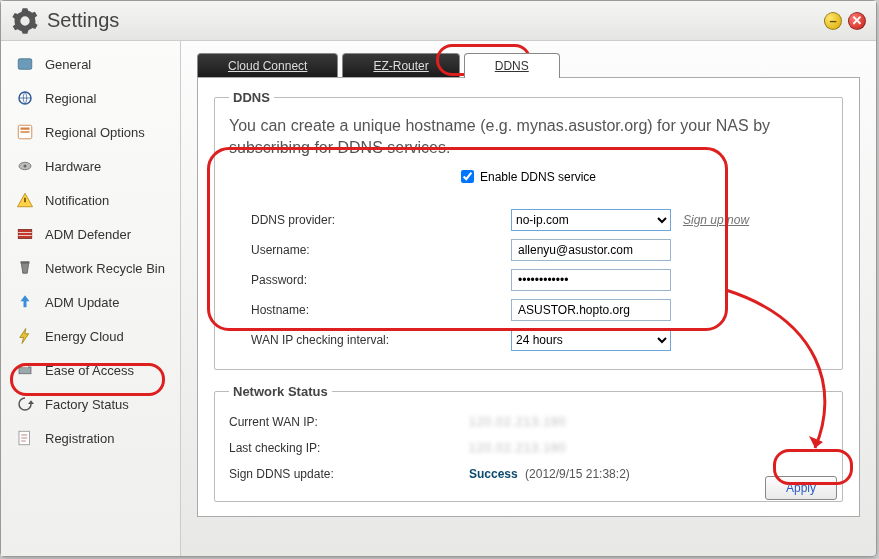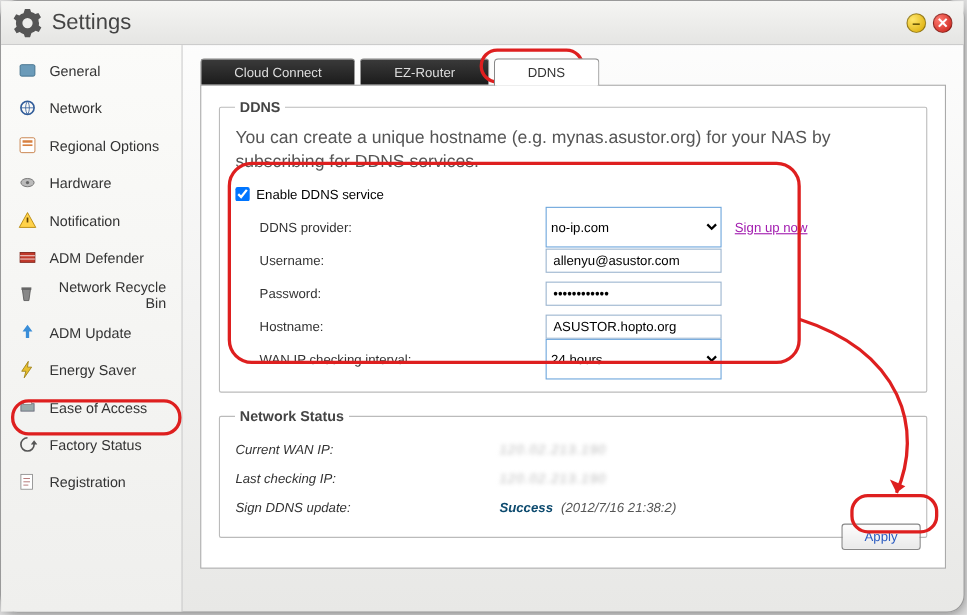--- a/index.html
+++ b/index.html
@@ -10,21 +10,21 @@
   width: 879px;
   height: 559px;
   overflow: hidden;
   position: relative;
 }
 .window {
   background: linear-gradient(to bottom, #fefefe, #e8e8e6);
   border: 1px solid #999;
   width: 877px;
   height: 557px;
-  border-radius: 16px;
+  border-radius: 4px;
   box-shadow: 0 2px 8px rgba(0,0,0,0.3);
 }
 .titlebar {
   height: 40px;
   background: linear-gradient(to bottom, #f5f5f3, #e5e5e3);
   display: flex;
   align-items: center;
   padding: 0 10px;
   border-bottom: 1px solid #ccc;
 }
@@ -47,21 +47,21 @@
   border: 1px solid rgba(0,0,0,0.35);
 }
 .winbtn.min { background: radial-gradient(circle at 30% 30%, #ffe66b, #d9a800); color:#5a4a00; }
 .winbtn.close { background: radial-gradient(circle at 30% 30%, #ff7a70, #c41c13); color:#fff; }
 
 .body {
   display: flex;
   height: calc(100% - 40px);
 }
 .sidebar {
-  width: 165px;
+  width: 180px;
   background: linear-gradient(to bottom, #fbfbf9, #efefed);
   border-right: 1px solid #ccc;
   padding-top: 6px;
   text-align: right;
 }
 .side-item {
   display: flex;
   align-items: center;
   padding: 6px 14px;
   height: 34px;
@@ -87,20 +87,21 @@
   gap: 4px;
   position: relative;
 }
 .tab {
   padding: 5px 30px;
   border: 1px solid #888;
   border-bottom: none;
   border-radius: 4px 4px 0 0;
   font-size: 12px;
   cursor: pointer;
+  text-decoration: underline;
 }
 .tab.dark {
   background: linear-gradient(to bottom, #3a3a3a, #1a1a1a);
   color: #ddd;
 }
 .tab.active {
   background: #fff;
   color: #333;
   position: relative;
   z-index: 2;
@@ -136,45 +137,46 @@
 .row .lab { width: 260px; }
 .row .field input[type=text], .row .field input[type=password] {
   width: 160px;
   height: 22px;
   border: 1px solid #9cb5cf;
   padding: 0 6px;
   font-size: 12px;
 }
 .row .field select {
   width: 160px;
-  height: 37px;
+  height: 22px;
   border: 1px solid #6da6dc;
   font-size: 12px;
   background:#fff;
 }
 .chk-row {
   display: flex;
   align-items: center;
-  margin-bottom: 8px;
+  margin-bottom: 21px;
+  justify-content: center;
 }
 .chk-row input { margin-right: 6px; }
 .signup {
-  color: #a21caf;
+  color: #737373;
   text-decoration: underline;
   margin-left: 12px;
   cursor: pointer;
+  font-style: italic;
 }
 .indent { padding-left: 22px; }
 
 .status-row {
   display: flex;
   align-items: center;
   height: 26px;
   font-size: 12px;
-  font-style: italic;
 }
 .status-row .lab { width: 240px; color:#333; }
 .blurred {
   color: #bbb;
   filter: blur(2px);
   letter-spacing: 1px;
 }
 .success { color: #0c4a6e; font-weight: bold; }
 .status-date { color:#555; margin-left: 4px; }
 
@@ -227,21 +229,21 @@
           </span>
           <span>General</span>
         </div>
       <div class="side-item">
           <span class="icon">
             <svg width="18" height="18" viewBox="0 0 24 24">
               <circle cx="12" cy="12" r="8" fill="none" stroke="#325d9a" stroke-width="2"></circle>
               <path d="M4 12h16M12 4c3 4 3 12 0 16M12 4c-3 4-3 12 0 16" stroke="#325d9a" fill="none"></path>
             </svg>
           </span>
-          <span>Network</span>
+          <span>Regional</span>
         </div>
       <div class="side-item">
           <span class="icon">
             <svg width="18" height="18" viewBox="0 0 24 24">
               <rect x="3" y="3" width="18" height="18" rx="2" fill="#fff" stroke="#c07030"></rect>
               <rect x="6" y="6" width="12" height="3" fill="#d88040"></rect>
               <rect x="6" y="11" width="12" height="2" fill="#d88040"></rect>
             </svg>
           </span>
           <span>Regional Options</span>
@@ -289,21 +291,21 @@
             </svg>
           </span>
           <span>ADM Update</span>
         </div>
       <div class="side-item">
           <span class="icon">
             <svg width="18" height="18" viewBox="0 0 24 24">
               <path d="M13 2L5 14h5l-2 8 9-13h-5z" fill="#e8c030" stroke="#9a7c10"></path>
             </svg>
           </span>
-          <span>Energy Saver</span>
+          <span>Energy Cloud</span>
         </div>
       <div class="side-item">
           <span class="icon">
             <svg width="18" height="18" viewBox="0 0 24 24">
               <rect x="4" y="8" width="16" height="9" fill="#9aa" stroke="#667"></rect>
               <rect x="7" y="4" width="10" height="5" fill="#eee" stroke="#888"></rect>
             </svg>
           </span>
           <span>Ease of Access</span>
         </div>
@@ -378,21 +380,21 @@
             <span class="blurred">120.02.213.190</span>
           </div>
           <div class="status-row">
             <span class="lab">Last checking IP:</span>
             <span class="blurred">120.02.213.190</span>
           </div>
           <div class="status-row">
             <span class="lab">Sign DDNS update:</span>
             <span>
               <span class="success">Success</span>
-              <span class="status-date">(2012/7/16 21:38:2)</span>
+              <span class="status-date">(2012/9/15 21:38:2)</span>
             </span>
           </div>
         </fieldset>
 
         <button class="apply-btn">Apply</button>
       </div>
     </div>
   </div>
 </div>
 

